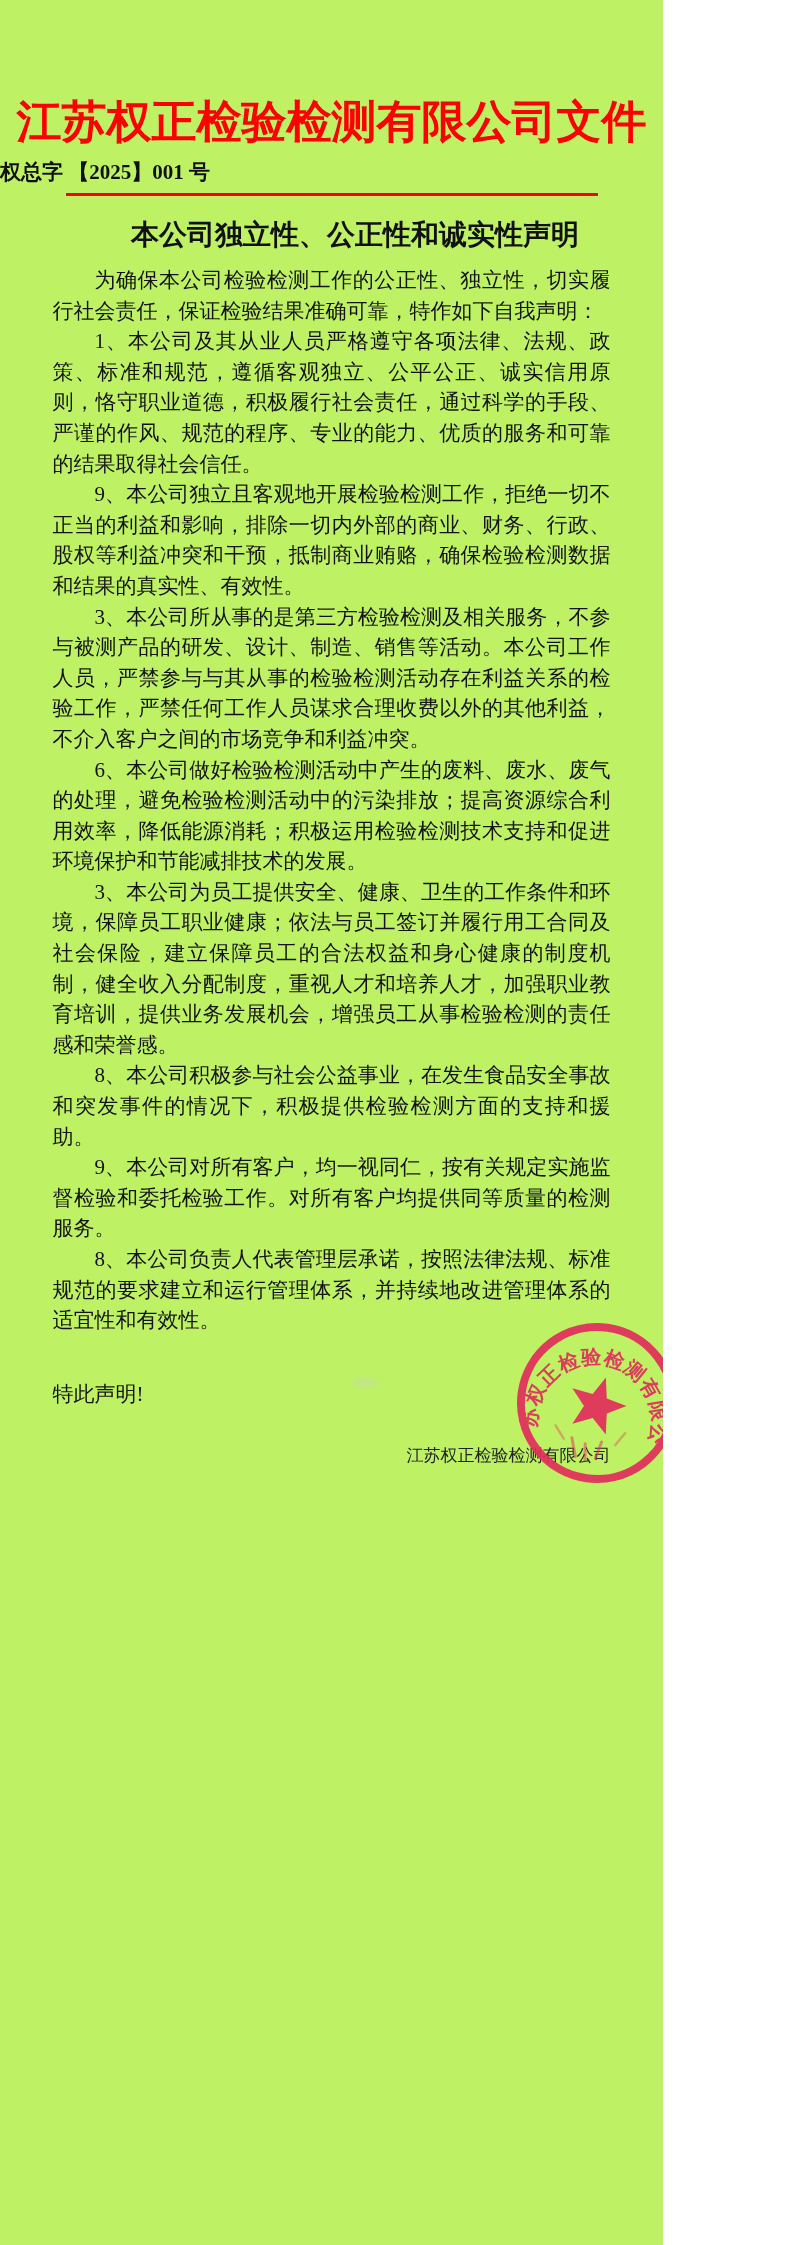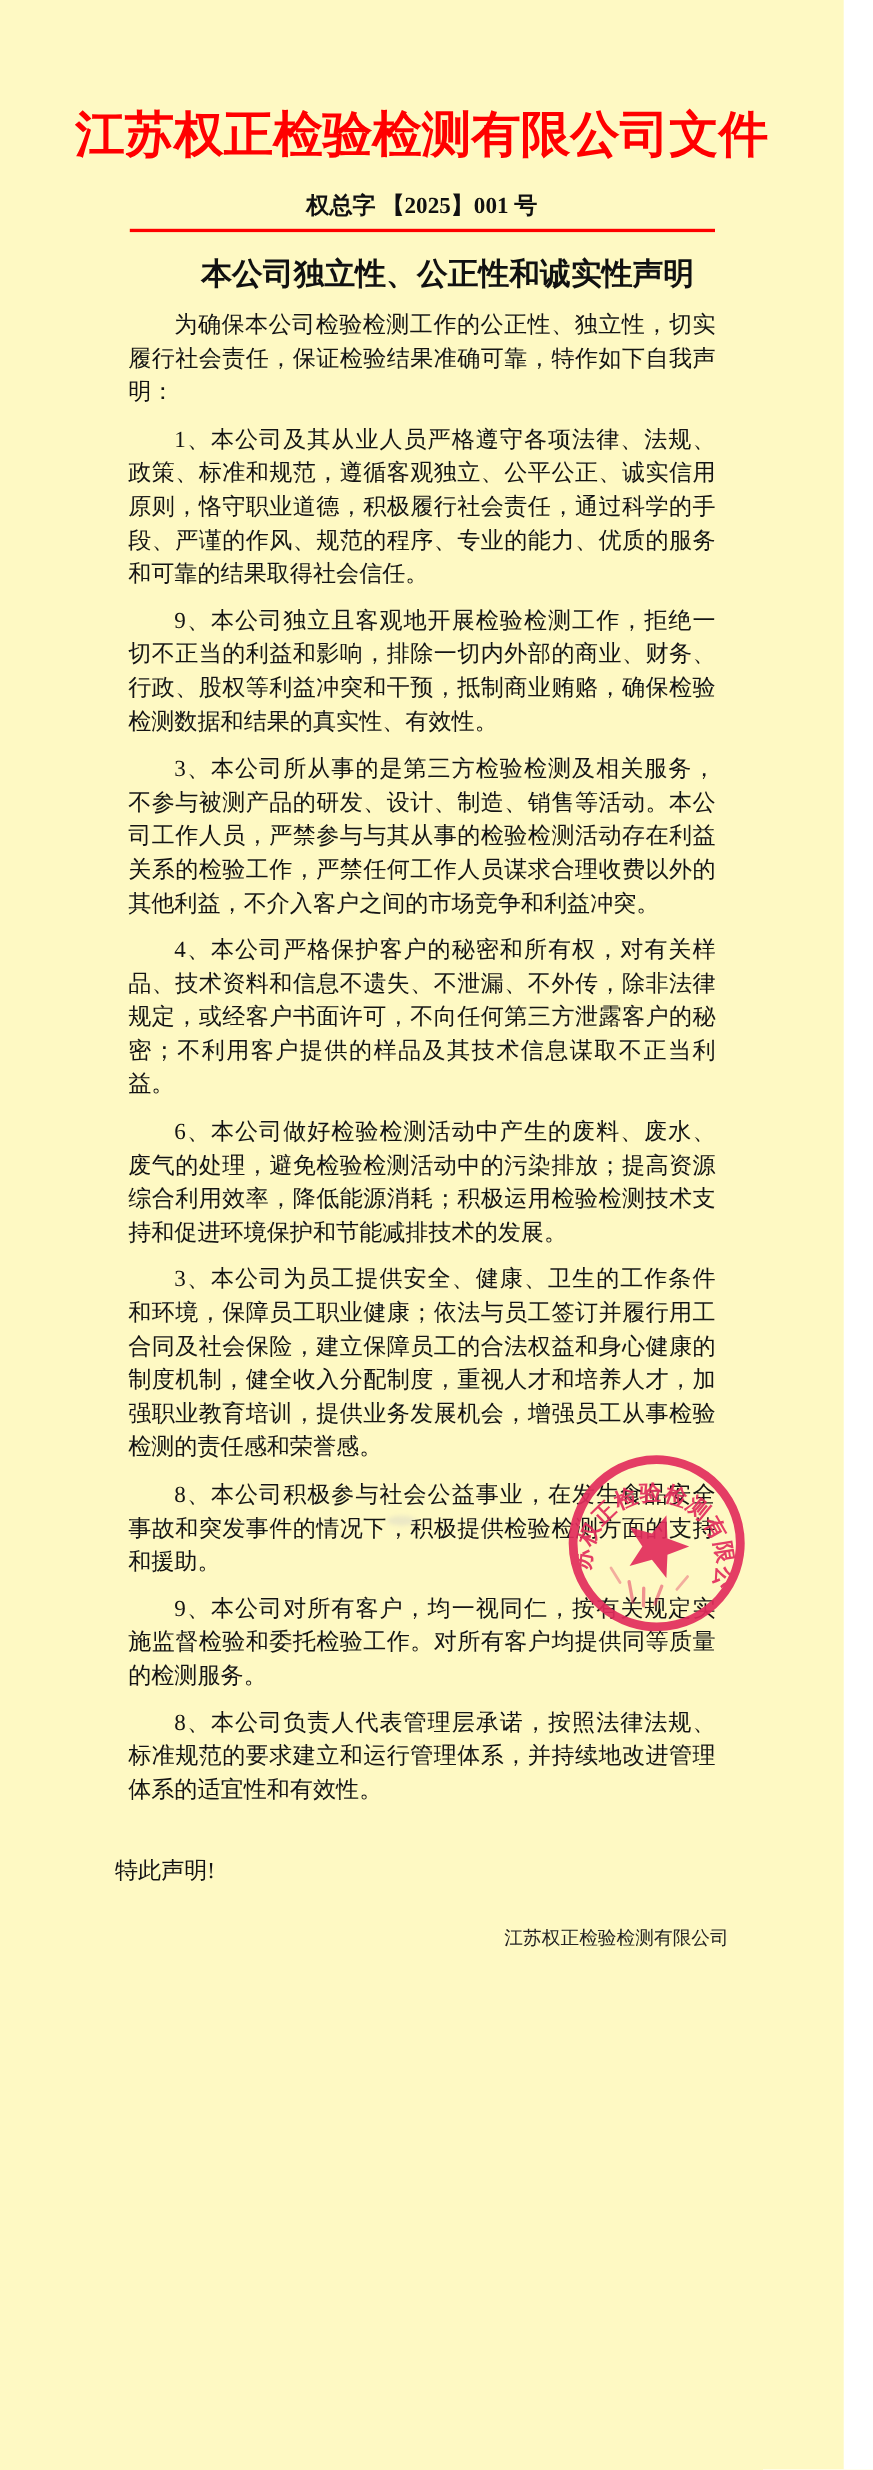--- a/index.html
+++ b/index.html
@@ -1,36 +1,35 @@
 <!DOCTYPE html>
 <html><head>
 <meta charset="utf-8">
 <style>
   html, body { margin: 0; padding: 0; background: #ffffff; }
   .page {
     position: relative;
-    width: 767px;
+    width: 663px;
     height: 2245px;
-    background: #fef9c3;
+    background: #bef264;
     overflow: hidden;
     font-family: "Liberation Serif", "DejaVu Serif", serif;
     color: #1a1a1a;
   }
   .org-title {
     padding-top: 95px;
     text-align: center;
     font-size: 45px;
     line-height: 54px;
     font-weight: bold;
     letter-spacing: 0px;
     white-space: nowrap;
   }
   .doc-number {
-    margin-top: 25px;
-    text-align: center;
+    margin-top: 10px;
     font-size: 21px;
     line-height: 26px;
     font-weight: bold;
     color: #111111;
   }
   .red-rule {
     width: 532px;
     height: 3px;
     margin: 8px auto 0 auto;
   }
@@ -45,21 +44,21 @@
   }
   .body-block {
     width: 558px;
     margin: 13px auto 0 auto;
     font-size: 21px;
     line-height: 30.6px;
     text-align: justify;
     color: #141414;
   }
   .body-block p {
-    margin: 12px;
+    margin: 0;
     text-indent: 2em;
     word-break: break-all;
   }
   .closing {
     width: 558px;
     margin: 43px auto 0 auto;
     font-size: 21px;
     line-height: 30px;
     color: #141414;
   }
@@ -105,21 +104,20 @@
 
   <div class="red-rule" style="background:#ff0000;"></div>
 
   <div class="doc-title">本公司独立性、公正性和诚实性声明</div>
 
   <div class="body-block">
     <p>为确保本公司检验检测工作的公正性、独立性，切实履行社会责任，保证检验结果准确可靠，特作如下自我声明：</p>
     <p>1、本公司及其从业人员严格遵守各项法律、法规、政策、标准和规范，遵循客观独立、公平公正、诚实信用原则，恪守职业道德，积极履行社会责任，通过科学的手段、严谨的作风、规范的程序、专业的能力、优质的服务和可靠的结果取得社会信任。</p>
     <p>9、本公司独立且客观地开展检验检测工作，拒绝一切不正当的利益和影响，排除一切内外部的商业、财务、行政、股权等利益冲突和干预，抵制商业贿赂，确保检验检测数据和结果的真实性、有效性。</p>
     <p>3、本公司所从事的是第三方检验检测及相关服务，不参与被测产品的研发、设计、制造、销售等活动。本公司工作人员，严禁参与与其从事的检验检测活动存在利益关系的检验工作，严禁任何工作人员谋求合理收费以外的其他利益，不介入客户之间的市场竞争和利益冲突。</p>
-    <p>4、本公司严格保护客户的秘密和所有权，对有关样品、技术资料和信息不遗失、不泄漏、不外传，除非法律规定，或经客户书面许可，不向任何第三方泄露客户的秘密；不利用客户提供的样品及其技术信息谋取不正当利益。</p>
     <p>6、本公司做好检验检测活动中产生的废料、废水、废气的处理，避免检验检测活动中的污染排放；提高资源综合利用效率，降低能源消耗；积极运用检验检测技术支持和促进环境保护和节能减排技术的发展。</p>
     <p>3、本公司为员工提供安全、健康、卫生的工作条件和环境，保障员工职业健康；依法与员工签订并履行用工合同及社会保险，建立保障员工的合法权益和身心健康的制度机制，健全收入分配制度，重视人才和培养人才，加强职业教育培训，提供业务发展机会，增强员工从事检验检测的责任感和荣誉感。</p>
     <p>8、本公司积极参与社会公益事业，在发生食品安全事故和突发事件的情况下，积极提供检验检测方面的支持和援助。</p>
     <p>9、本公司对所有客户，均一视同仁，按有关规定实施监督检验和委托检验工作。对所有客户均提供同等质量的检测服务。</p>
     <p>8、本公司负责人代表管理层承诺，按照法律法规、标准规范的要求建立和运行管理体系，并持续地改进管理体系的适宜性和有效性。</p>
   </div>
 
   <div class="closing">特此声明!</div>
 
   <div class="signature">

